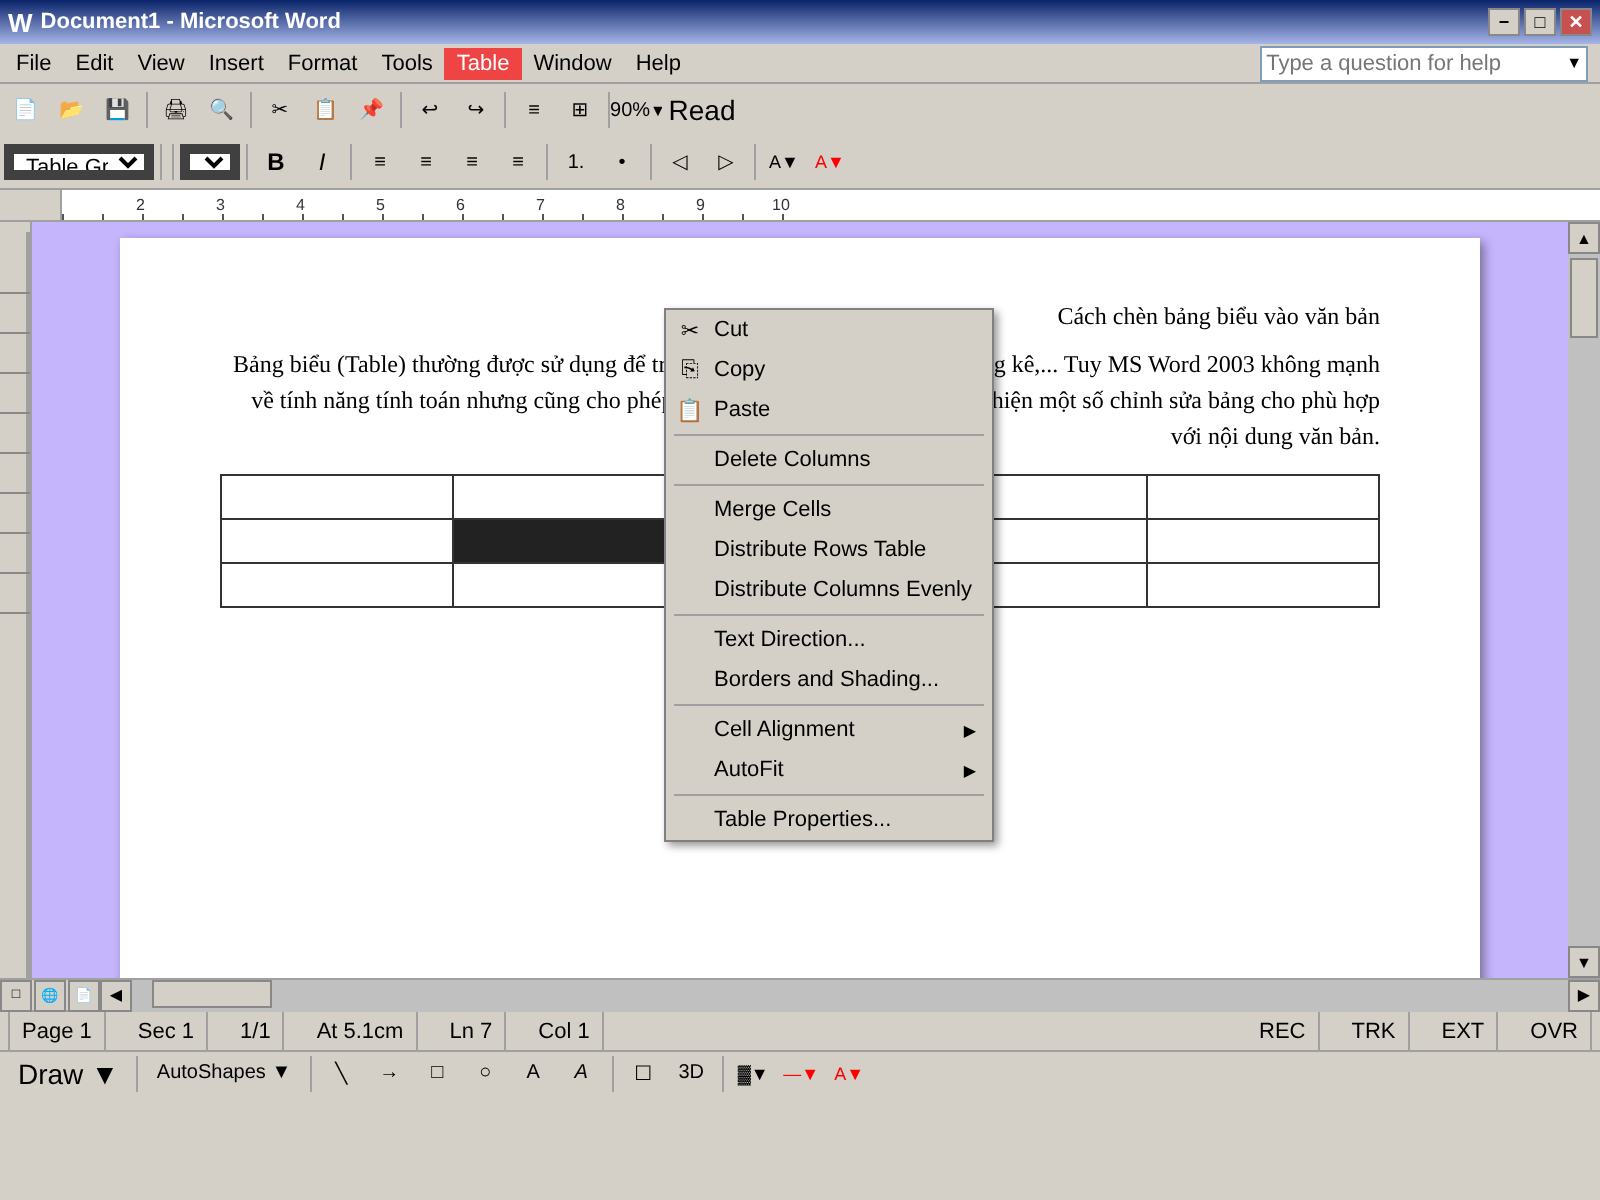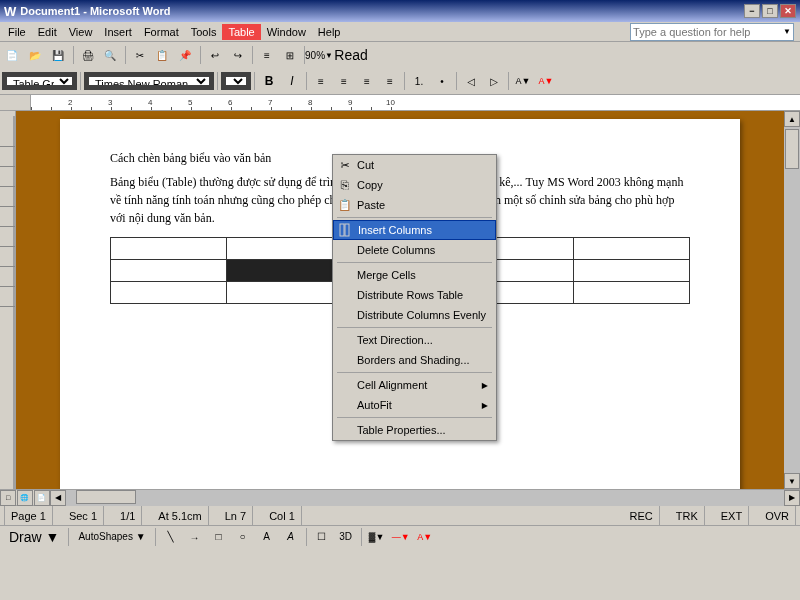--- a/index.html
+++ b/index.html
@@ -86,24 +86,25 @@
       border-left: 1px solid #a0a0a0;
     }
     .ruler-gray-left { position: absolute; left: 0; width: 30px; background: #d4d0c8; height: 100%; }
     .left-ruler {
       width: 16px;
       background: #d4d0c8;
       border-right: 1px solid #a0a0a0;
     }
     .doc-area {
       flex: 1;
-      background: #a16207;
+      background: #c4b5fd;
       overflow: hidden;
       position: relative;
       padding: 10px;
+      text-align: right;
     }
     .doc-page {
       background: white;
       width: 680px;
       min-height: 440px;
       margin: 0 auto;
       padding: 30px 50px;
       position: relative;
       box-shadow: 2px 2px 5px rgba(0,0,0,0.4);
     }
@@ -267,23 +268,20 @@
         <span style="font-size:8px;">▼</span>
     </div>
     <div class="tb-btn" style="width:40px; font-size:14px;">Read</div>
   </div>
 
   <div class="toolbar-row toolbar-row2">
     <select class="tb-combo style-combo">
       <option>Table Grid</option>
     </select>
     <div class="tb-sep"></div>
-    <select class="tb-combo font-name">
-      <option>Times New Roman</option>
-    </select>
     <div class="tb-sep"></div>
     <select class="tb-combo font-size">
       <option>12</option>
     </select>
     <div class="tb-sep"></div>
     <div class="tb-btn" style="font-weight:bold; font-size:12px;">B</div>
     <div class="tb-btn" style="font-style:italic; font-size:12px;">I</div>
     <div class="tb-sep"></div>
     <div class="tb-btn">≡</div>
     <div class="tb-btn">≡</div>
@@ -412,29 +410,20 @@
       <span class="ctx-icon">⎘</span>
       <span>Copy</span>
     </div>
 
     <div class="ctx-item">
       <span class="ctx-icon">📋</span>
       <span>Paste</span>
     </div>
     <div class="ctx-sep"></div>
 
-    <div class="ctx-item highlighted" style="border: 1px solid #003399;">
-      <span class="ctx-icon">
-        <svg width="14" height="14" viewBox="0 0 14 14">
-            <rect x="1" y="1" width="4" height="12" fill="none" stroke="#ccc" stroke-width="1"></rect>
-            <rect x="6" y="1" width="4" height="12" fill="none" stroke="#ccc" stroke-width="1"></rect>
-          </svg>
-      </span>
-      <span>Insert Columns</span>
-    </div>
 
     <div class="ctx-item">
       <span class="ctx-icon"></span>
       <span>Delete Columns</span>
     </div>
     <div class="ctx-sep"></div>
 
     <div class="ctx-item">
       <span class="ctx-icon"></span>
       <span>Merge Cells</span>

